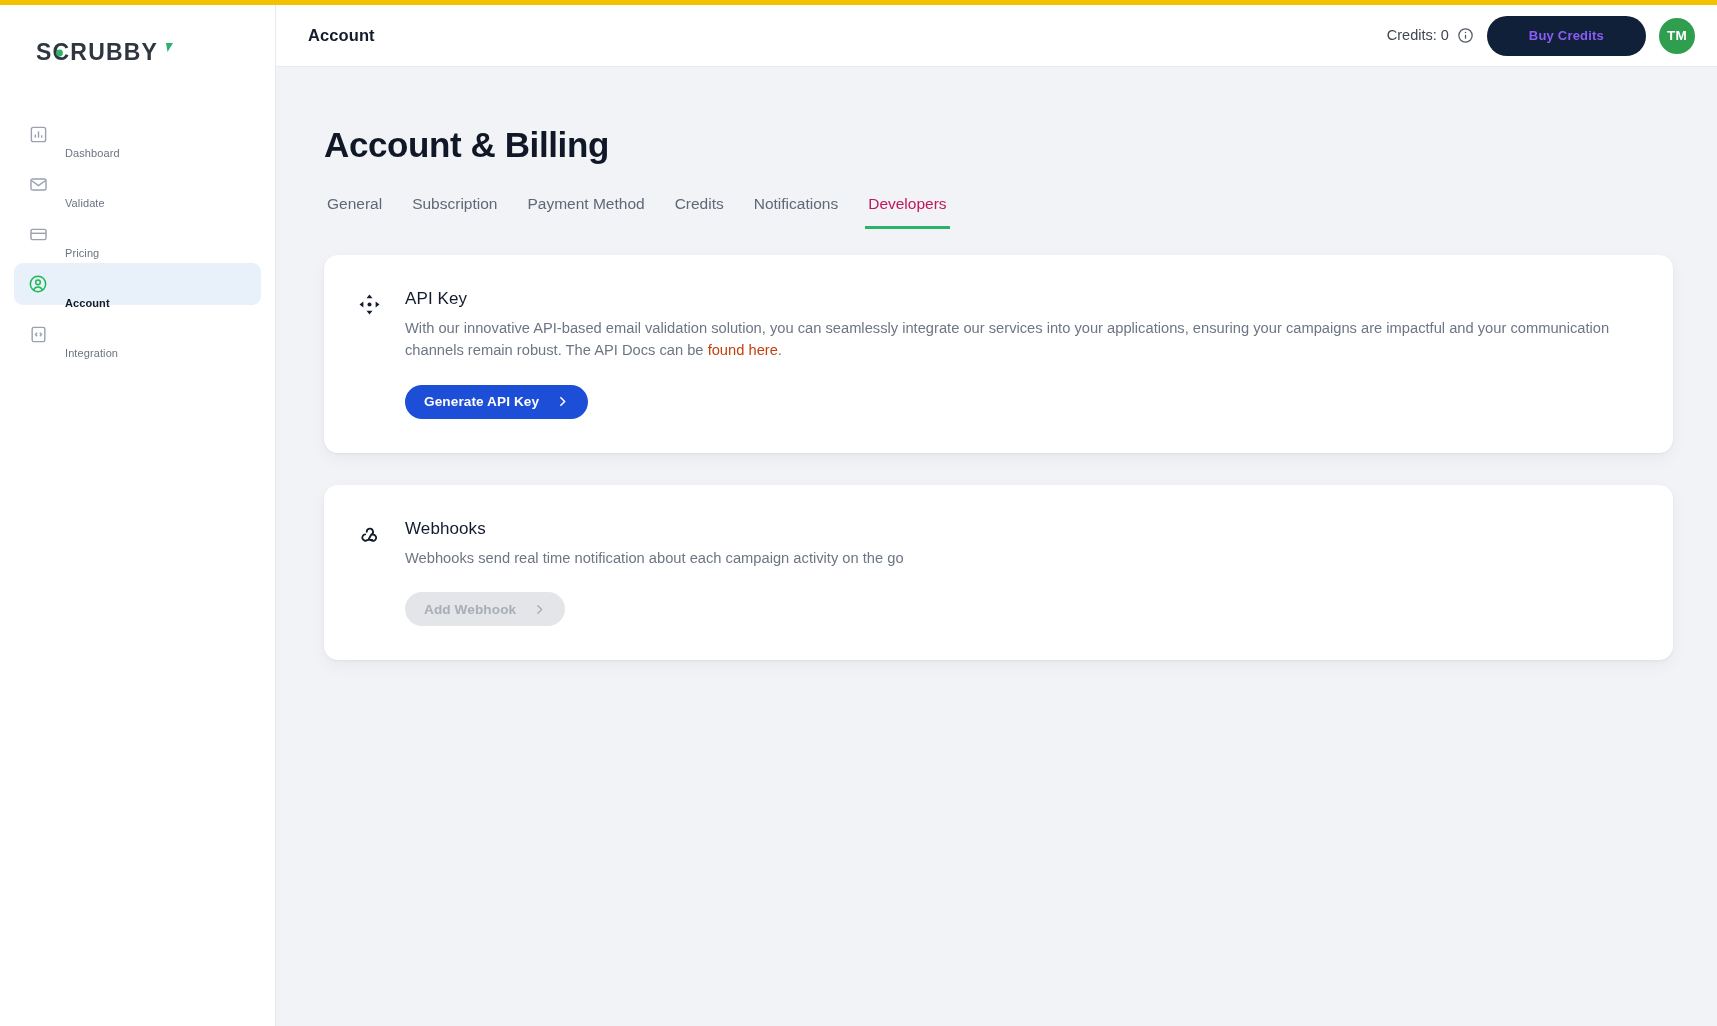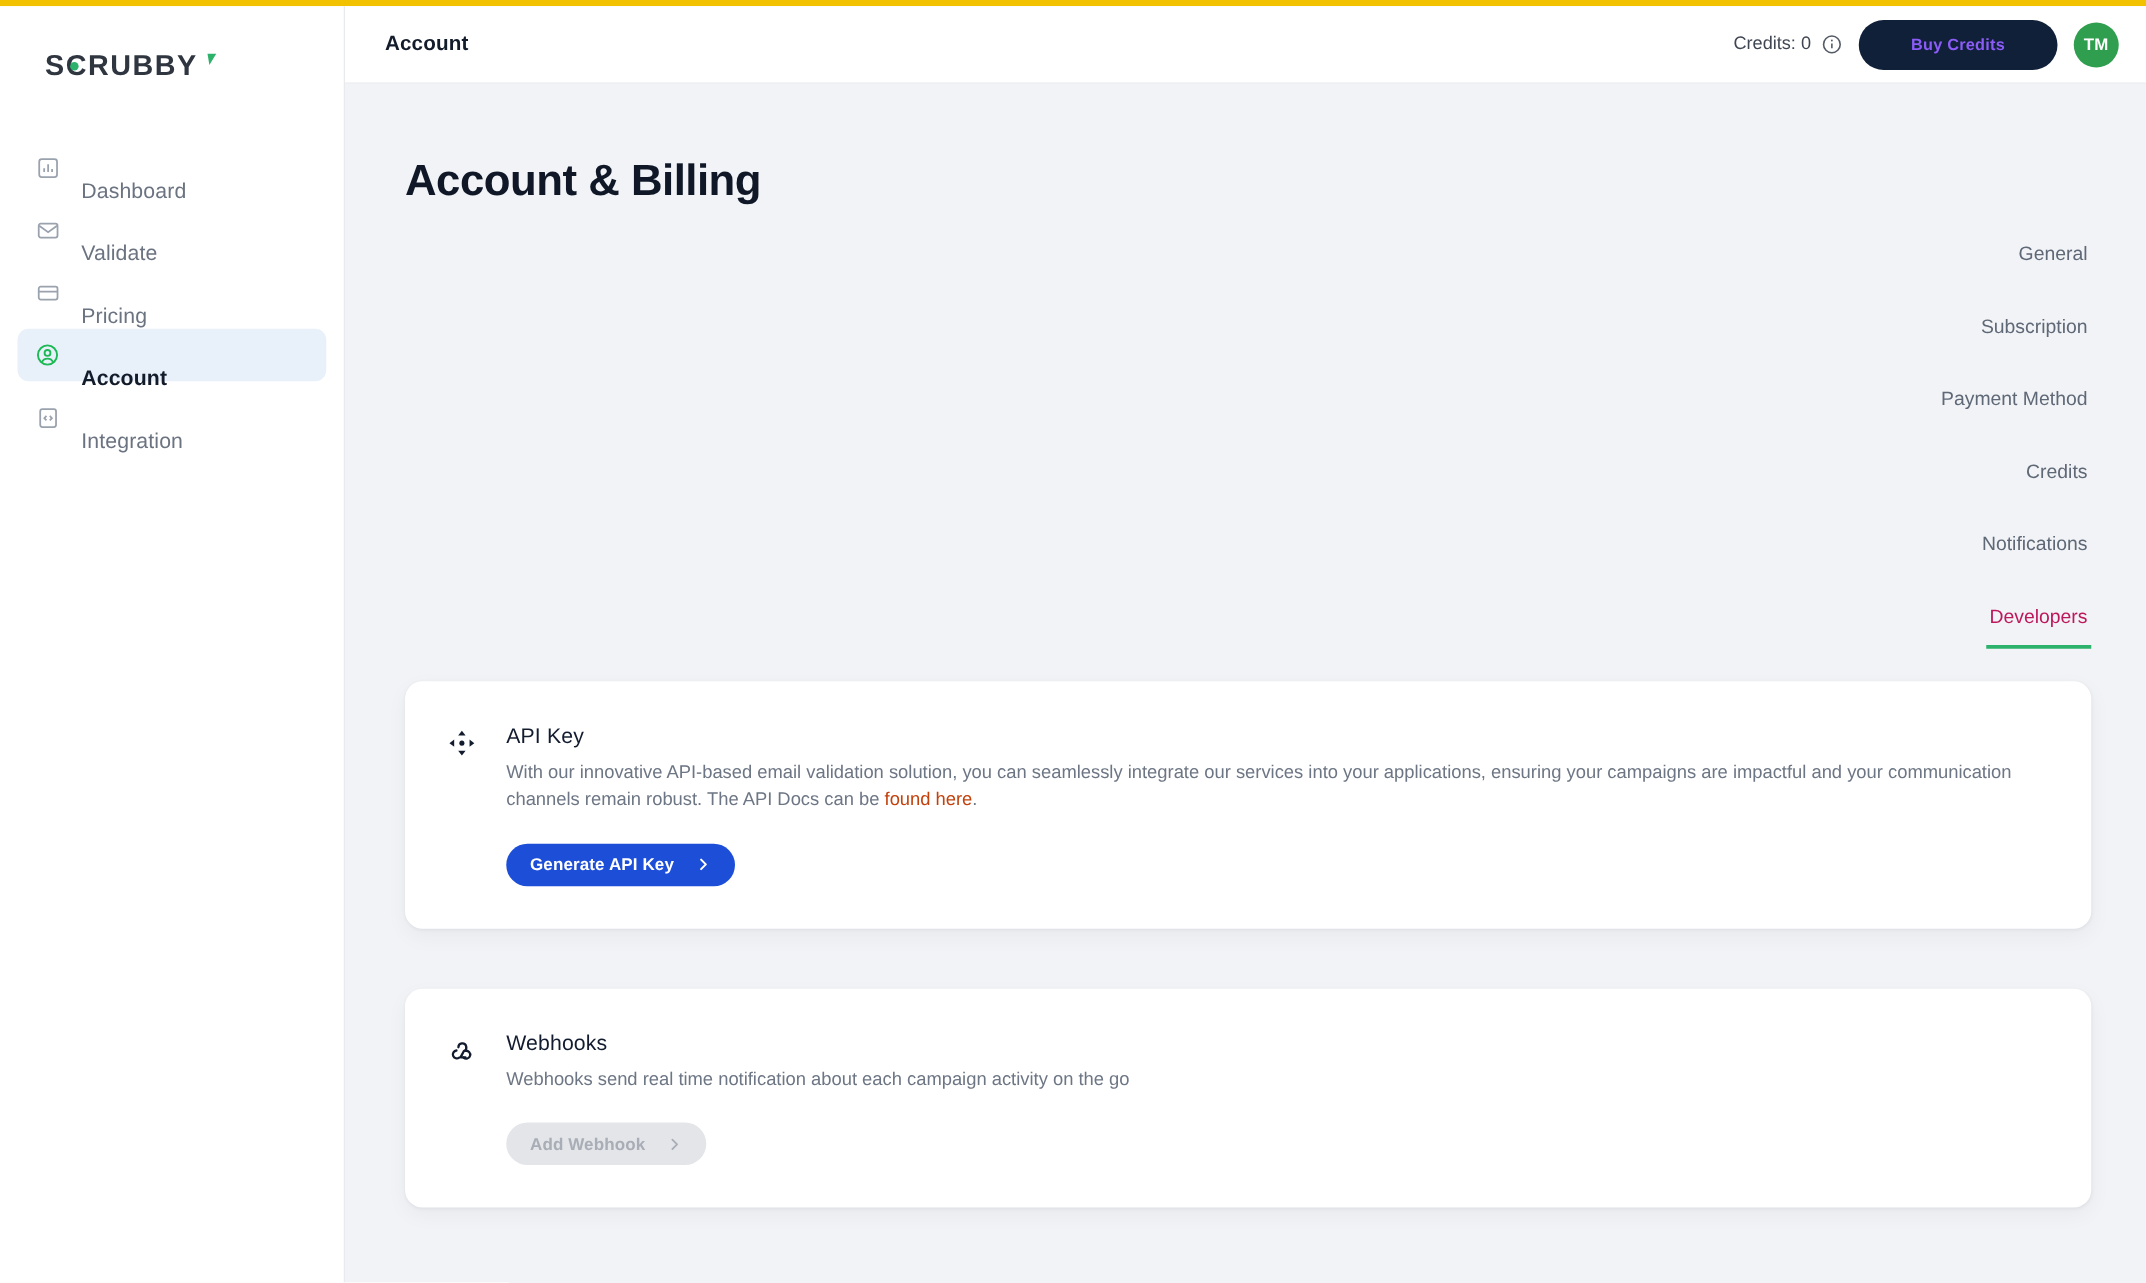--- a/index.html
+++ b/index.html
@@ -42,21 +42,21 @@
     margin-bottom: 8px;
     cursor: pointer;
   }
   .nav-item .nav-ico {
     width: 20px; height: 20px;
     display: flex; align-items: center; justify-content: center;
     color: #9aa2ae;
     flex: 0 0 20px;
   }
   .nav-item .nav-label {
-    font-size: 17px;
+    font-size: 11px;
     color: #6b7380;
     letter-spacing: .1px;
     margin-top: 37px;
   }
   .nav-item.active {
     background: #e8f0fa;
   }
   .nav-item.active .nav-label {
     color: #131c2b;
     font-weight: bold;
@@ -132,41 +132,40 @@
     font-size: 35px;
     font-weight: bold;
     color: #101828;
     letter-spacing: -.4px;
     margin-bottom: 30px;
   }
 
   .tabs {
     display: flex; align-items: flex-end; gap: 24px;
     margin-bottom: 26px;
-    flex-direction: column;
   }
   .tab {
     font-size: 15.5px;
     color: #5f6876;
     padding: 0 3px 13px 3px;
     cursor: pointer;
     border-bottom: 3px solid transparent;
     white-space: nowrap;
   }
   .tab.active {
     color: #be185d;
     border-bottom-color: #2db26b;
   }
 
   .card {
     background: #ffffff;
     border-radius: 14px;
     box-shadow: 0 1px 3px rgba(16,24,40,.055), 0 6px 18px rgba(16,24,40,.045);
     padding: 34px 48px 34px 34px;
-    margin-bottom: 48px;
+    margin-bottom: 32px;
   }
   .card-row { display: flex; gap: 23px; align-items: flex-start; }
   .card-ico {
     width: 24px; height: 24px;
     flex: 0 0 24px;
     color: #121c2e;
     margin-top: 4px;
   }
   .card-body { flex: 1 1 auto; min-width: 0; }
   .card-title {

